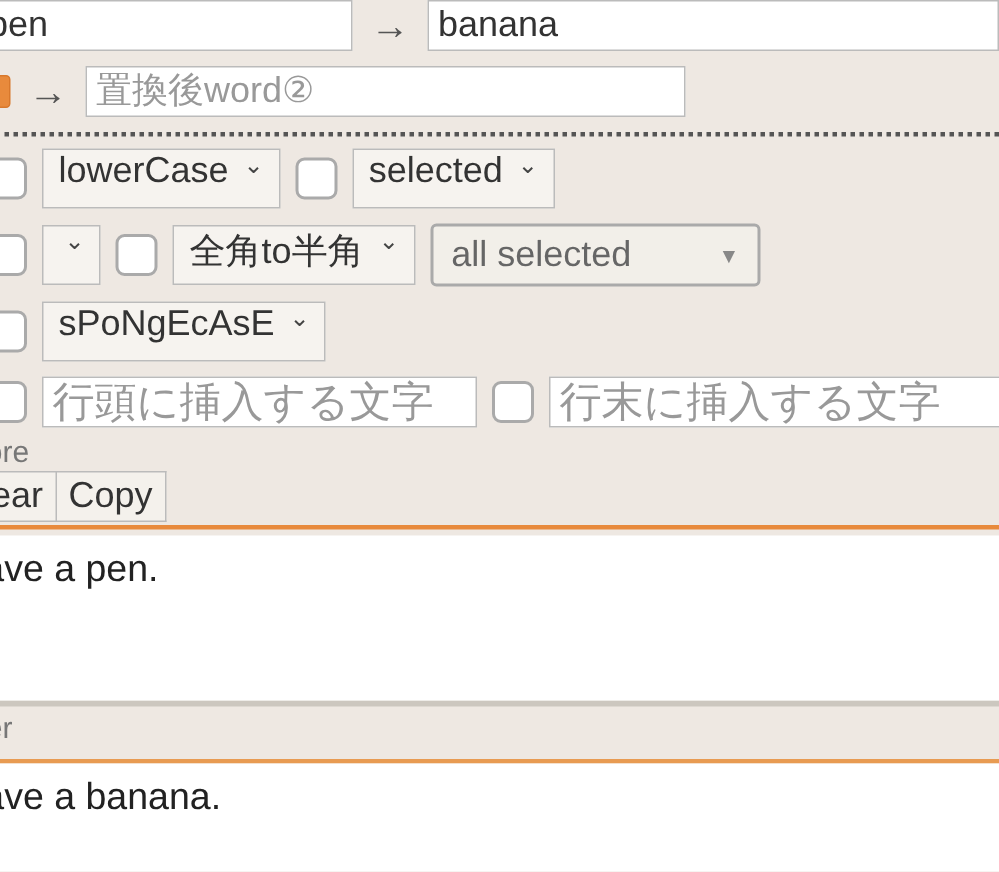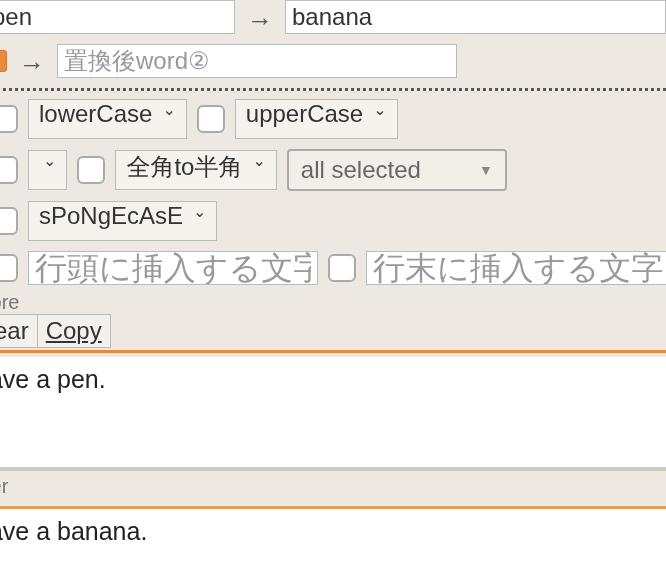--- a/index.html
+++ b/index.html
@@ -109,21 +109,21 @@
   .big-select .tri {
     margin-left: auto;
     color: #888;
     font-size: 14px;
   }
   .line-input {
     height: 34px;
     border: 1px solid #bbb;
     background: #fff;
     padding: 2px 6px;
-    font-size: 32px;
+    font-size: 28px;
     font-family: inherit;
     color: #a16207;
     width: 290px;
   }
   .section-label {
     margin-left: -15px;
     font-size: 20px;
     color: #777;
     margin-top: 6px;
   }
@@ -131,21 +131,21 @@
     margin-left: -15px;
     display: flex;
   }
   .btn {
     border: 1px solid #bbb;
     background: #f4f1ec;
     padding: 2px 8px;
     font-size: 24px;
     cursor: pointer;
   }
-  .btn + .btn { border-left: none; text-decoration: underline; }
+  .btn + .btn { border-left: none; }
   .text-block {
     margin-left: -35px;
     margin-top: 4px;
     background: #fff;
     padding: 8px 10px 8px 10px;
     font-size: 25px;
     color: #222;
     height: 110px;
     width: 720px;
     position: relative;
@@ -200,21 +200,21 @@
 <div class="options">
 
   <div class="opt-row">
     <div class="cb"></div>
     <div class="select">
       <span>lowerCase</span>
       <span class="caret">⌄</span>
     </div>
     <div class="cb"></div>
     <div class="select">
-      <span>upperCase</span>
+      <span>selected</span>
       <span class="caret">⌄</span>
     </div>
   </div>
 
   <div class="opt-row">
     <div class="cb"></div>
     <div class="select">
       <span class="caret">⌄</span>
     </div>
     <div class="cb"></div>

